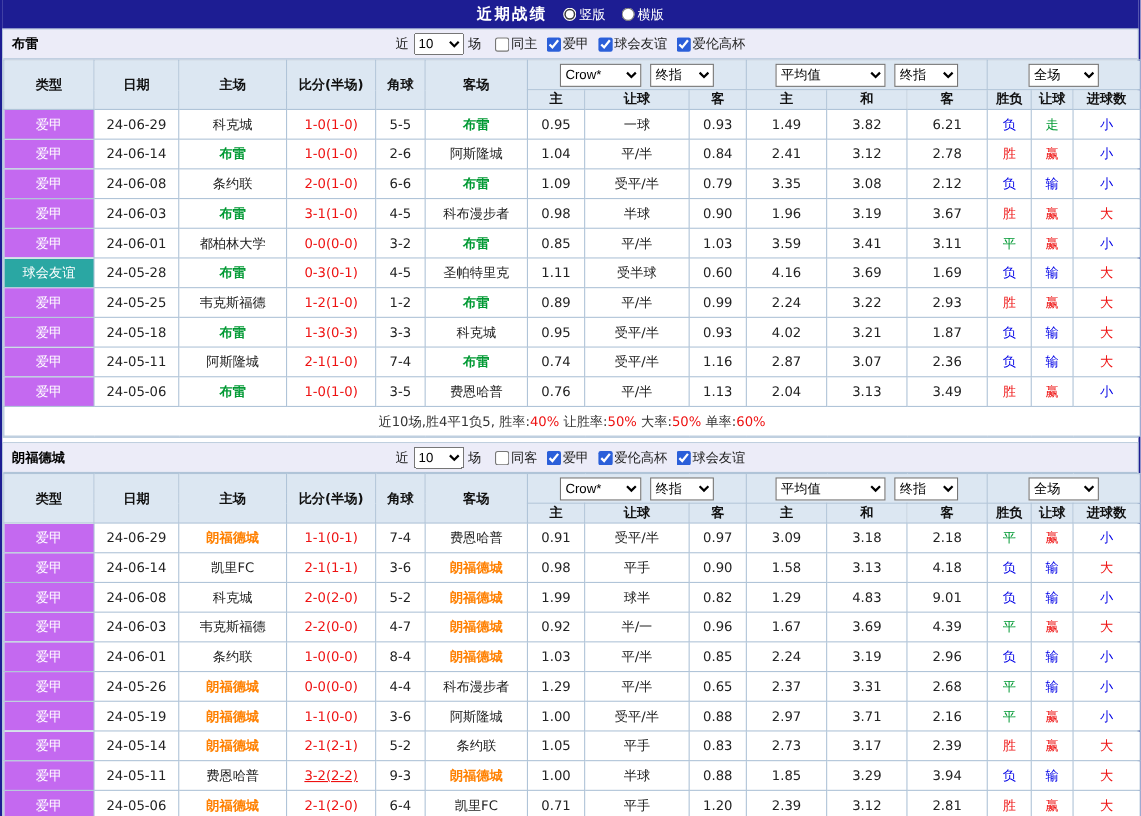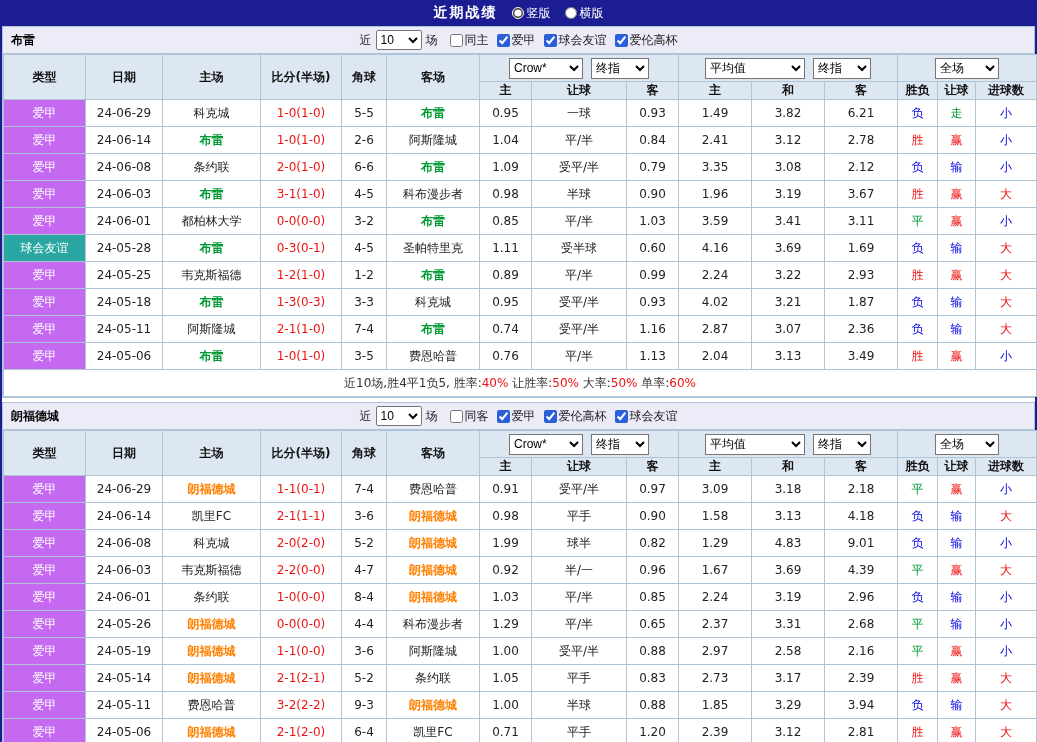--- a/index.html
+++ b/index.html
@@ -490,21 +490,21 @@
             <td style="color: rgb(255, 255, 255); background: rgb(196, 105, 240);">爱甲</td>
             <td>24-05-19</td>
             <td style="color: rgb(255, 128, 0); font-weight: bold;">朗福德城</td>
             <td style="color: rgb(238, 17, 17);">1-1(0-0)</td>
             <td>3-6</td>
             <td>阿斯隆城</td>
             <td>1.00</td>
             <td>受平/半</td>
             <td>0.88</td>
             <td>2.97</td>
-            <td>2.58</td>
+            <td>3.71</td>
             <td>2.16</td>
             <td style="color: rgb(0, 153, 51);">平</td>
             <td style="color: rgb(238, 17, 17);">赢</td>
             <td style="color: rgb(0, 0, 230);">小</td>
           </tr>
           <tr>
             <td style="color: rgb(255, 255, 255); background: rgb(196, 105, 240);">爱甲</td>
             <td>24-05-14</td>
             <td style="color: rgb(255, 128, 0); font-weight: bold;">朗福德城</td>
             <td style="color: rgb(238, 17, 17);">2-1(2-1)</td>
@@ -517,21 +517,21 @@
             <td>3.17</td>
             <td>2.39</td>
             <td style="color: rgb(238, 17, 17);">胜</td>
             <td style="color: rgb(238, 17, 17);">赢</td>
             <td style="color: rgb(238, 17, 17);">大</td>
           </tr>
           <tr>
             <td style="color: rgb(255, 255, 255); background: rgb(196, 105, 240);">爱甲</td>
             <td>24-05-11</td>
             <td>费恩哈普</td>
-            <td style="color: rgb(238, 17, 17);">3-2(2-2)</td>
+            <td style="color: rgb(238, 17, 17); text-decoration: underline;">3-2(2-2)</td>
             <td>9-3</td>
             <td style="color: rgb(255, 128, 0); font-weight: bold;">朗福德城</td>
             <td>1.00</td>
             <td>半球</td>
             <td>0.88</td>
             <td>1.85</td>
             <td>3.29</td>
             <td>3.94</td>
             <td style="color: rgb(0, 0, 230);">负</td>
             <td style="color: rgb(0, 0, 230);">输</td>

